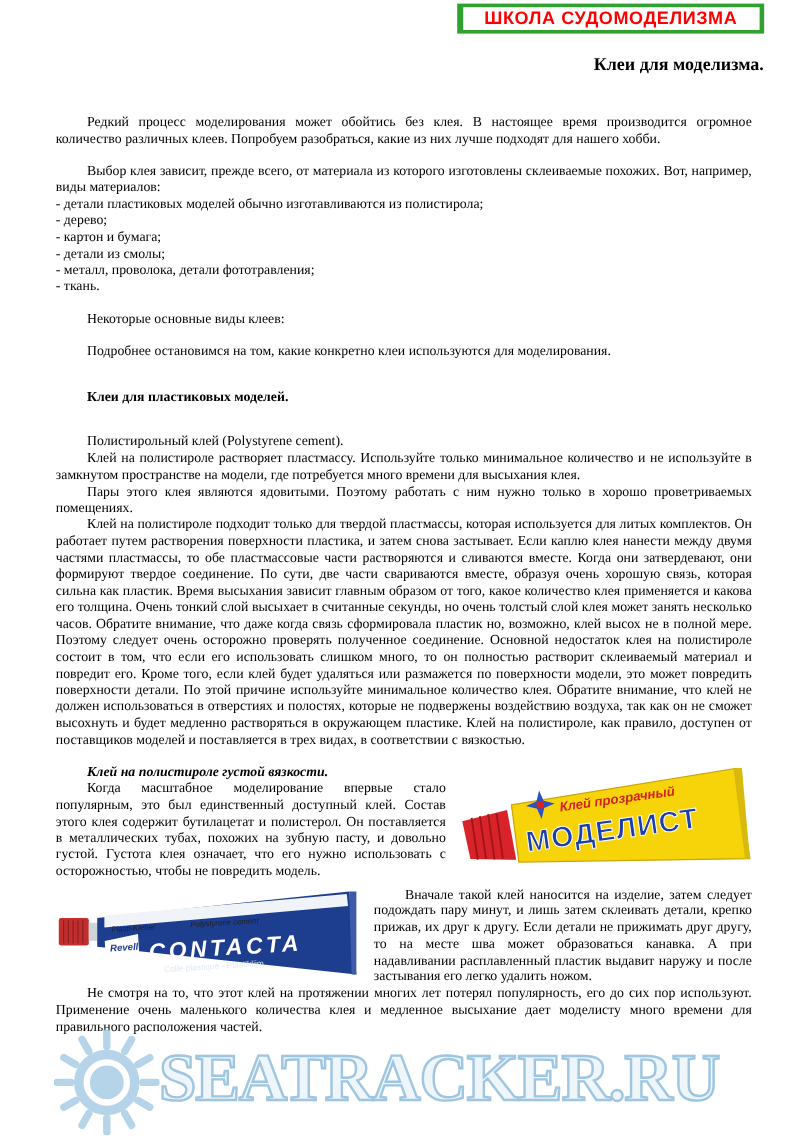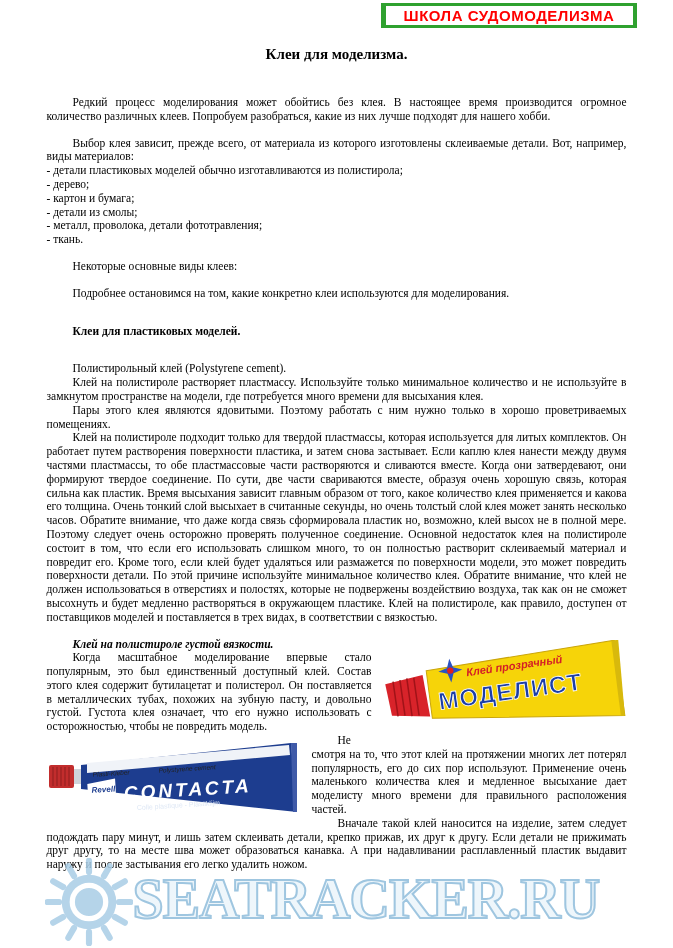--- a/index.html
+++ b/index.html
@@ -18,21 +18,21 @@
   .header-badge-inner {
     background:#ffffff; text-align:center;
     font-family:"Liberation Sans", sans-serif;
     font-weight:bold; font-size:15px; letter-spacing:.5px;
     color:var(--header_red,#ff0000); padding:1px 0;
     white-space:nowrap;
   }
 
   
   .title {
-    text-align:center; font-weight:bold; font-size:15px;
+    text-align:right; font-weight:bold; font-size:15px;
     padding-top:46px;
   }
 
   
   .body {
     margin:33px 10px 0 10px;
     font-size:11.5px; line-height:13.8px; text-align:justify;
   }
   .para { text-indent:26px; }
   .list-item { text-indent:0; }
@@ -69,21 +69,21 @@
     <div class="header-badge-inner">ШКОЛА СУДОМОДЕЛИЗМА</div>
   </div>
 
   <h1 class="title">Клеи для моделизма.</h1>
 
   <div class="body">
 
     <p class="para">Редкий процесс моделирования может обойтись без клея. В настоящее время производится огромное количество различных клеев. Попробуем разобраться, какие из них лучше подходят для нашего хобби.</p>
     <div class="gap"></div>
 
-    <p class="para">Выбор клея зависит, прежде всего, от материала из которого изготовлены склеиваемые детали. Вот, например, виды материалов:</p>
+    <p class="para">Выбор клея зависит, прежде всего, от материала из которого изготовлены склеиваемые похожих. Вот, например, виды материалов:</p>
     <div>
       <div class="list-item">- детали пластиковых моделей обычно изготавливаются из полистирола;</div>
       <div class="list-item">- дерево;</div>
       <div class="list-item">- картон и бумага;</div>
       <div class="list-item">- детали из смолы;</div>
       <div class="list-item">- металл, проволока, детали фототравления;</div>
       <div class="list-item">- ткань.</div>
     </div>
     <div class="gap"></div>
 
@@ -145,22 +145,22 @@
           <text x="46" y="35" font-size="6.5" font-style="italic" fill="#222222">Plasti-Kleber</text>
           <text x="112" y="35" font-size="6.5" font-style="italic" fill="#222222">Polystyrene cement</text>
           <polygon points="40,42 68,38 68,54 40,58" fill="#ffffff"></polygon>
           <text x="44" y="51" font-size="8" font-weight="bold" font-style="italic" style="fill:var(--contacta_blue,#1d3d8f)">Revell</text>
           <text x="76" y="60" font-size="19" font-weight="bold" font-style="italic" letter-spacing="3" fill="#ffffff">CONTACTA</text>
           <text x="88" y="71" font-size="7" fill="#dfe8f5">Colle plastique - Plastiklijm</text>
         </g>
       </svg>
     </div>
 
+    <p class="para">Вначале такой клей наносится на изделие, затем следует подождать пару минут, и лишь затем склеивать детали, крепко прижав, их друг к другу. Если детали не прижимать друг другу, то на месте шва может образоваться канавка. А при надавливании расплавленный пластик выдавит наружу и после застывания его легко удалить ножом.</p>
     <p class="para">Не смотря на то, что этот клей на протяжении многих лет потерял популярность, его до сих пор используют. Применение очень маленького количества клея и медленное высыхание дает моделисту много времени для правильного расположения частей.</p>
-    <p class="para">Вначале такой клей наносится на изделие, затем следует подождать пару минут, и лишь затем склеивать детали, крепко прижав, их друг к другу. Если детали не прижимать друг другу, то на месте шва может образоваться канавка. А при надавливании расплавленный пластик выдавит наружу и после застывания его легко удалить ножом.</p>
   </div>
 
   <div class="watermark">
     <svg class="sun" viewBox="0 0 100 100">
       <g stroke="#a9cde6" stroke-width="7" stroke-linecap="round">
         <line x1="84" y1="50" x2="97" y2="50"></line>
         <line x1="79.4" y1="67" x2="90.7" y2="73.5"></line>
         <line x1="67" y1="79.4" x2="73.5" y2="90.7"></line>
         <line x1="50" y1="84" x2="50" y2="97"></line>
         <line x1="33" y1="79.4" x2="26.5" y2="90.7"></line>

